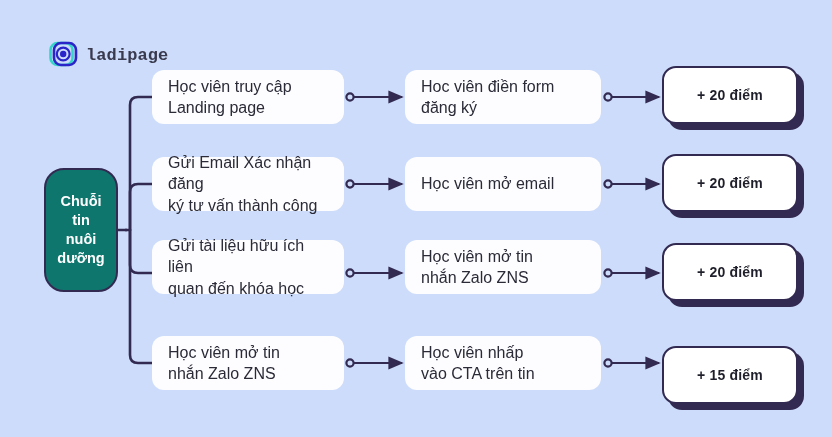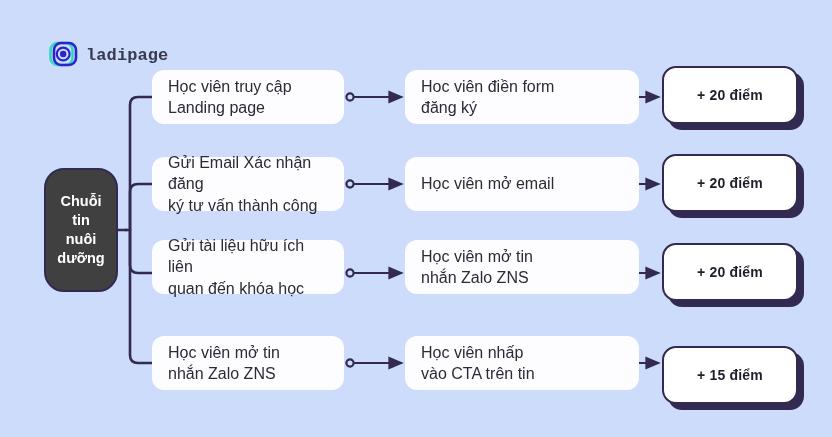--- a/index.html
+++ b/index.html
@@ -54,21 +54,21 @@
     pointer-events: none;
   }
 
   
   .source-node {
     position: absolute;
     left: 44px;
     top: 168px;
     width: 74px;
     height: 124px;
-    background: #404040;
+    background: #0f766e;
     border: 2.5px solid #332a52;
     border-radius: 20px;
     display: flex;
     align-items: center;
     justify-content: center;
     box-sizing: border-box;
   }
   .source-node-label {
     color: #ffffff;
     font-size: 14.5px;
@@ -90,21 +90,21 @@
   }
   .card-label {
     font-size: 16px;
     line-height: 1.33;
     color: #2b2b38;
     white-space: pre-line;
     font-weight: 400;
   }
 
   .col1 { left: 152px; width: 192px; }
-  .col2 { left: 405px; width: 234px; }
+  .col2 { left: 405px; width: 196px; }
 
   .row1 { top: 70px;  height: 54px; }
   .row2 { top: 157px; height: 54px; }
   .row3 { top: 240px; height: 54px; }
   .row4 { top: 336px; height: 54px; }
 
   
   .points-card {
     position: absolute;
     left: 662px;

